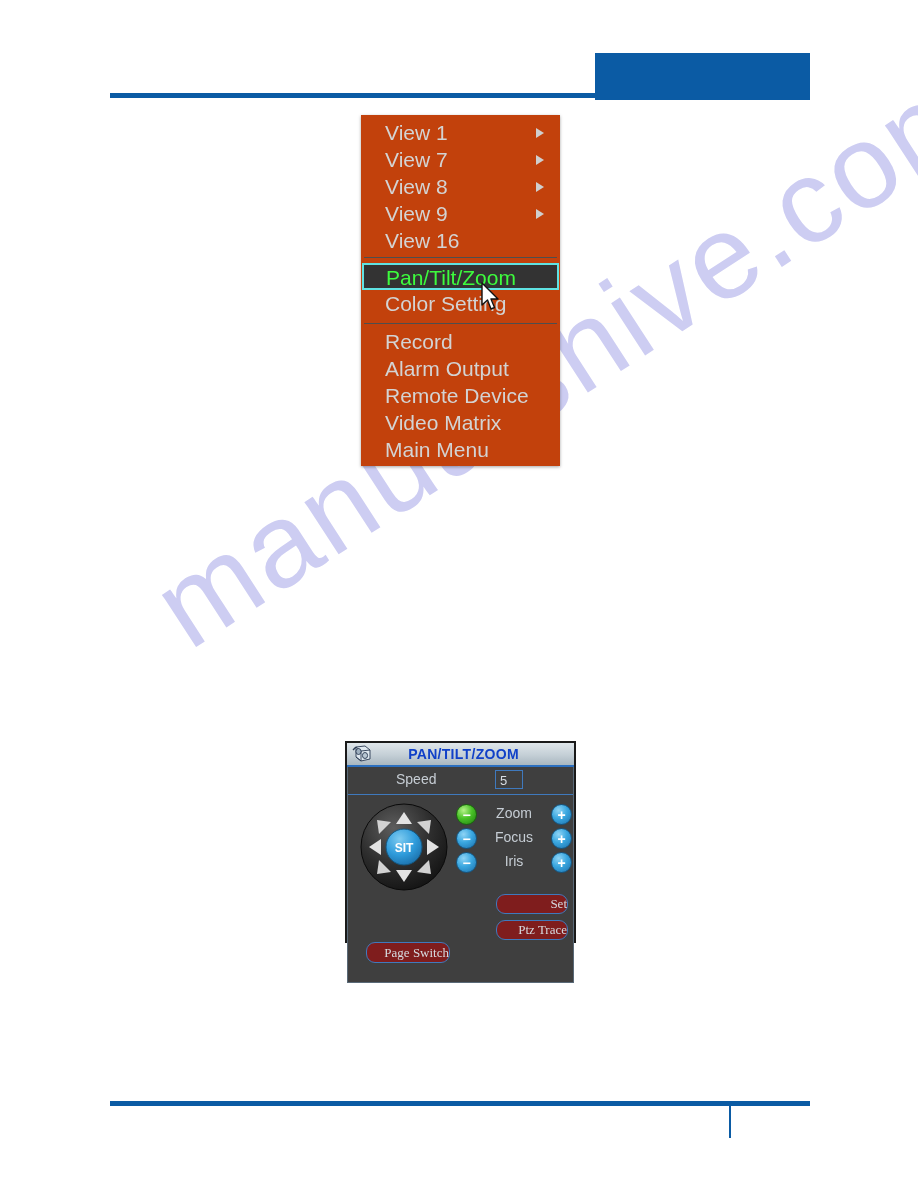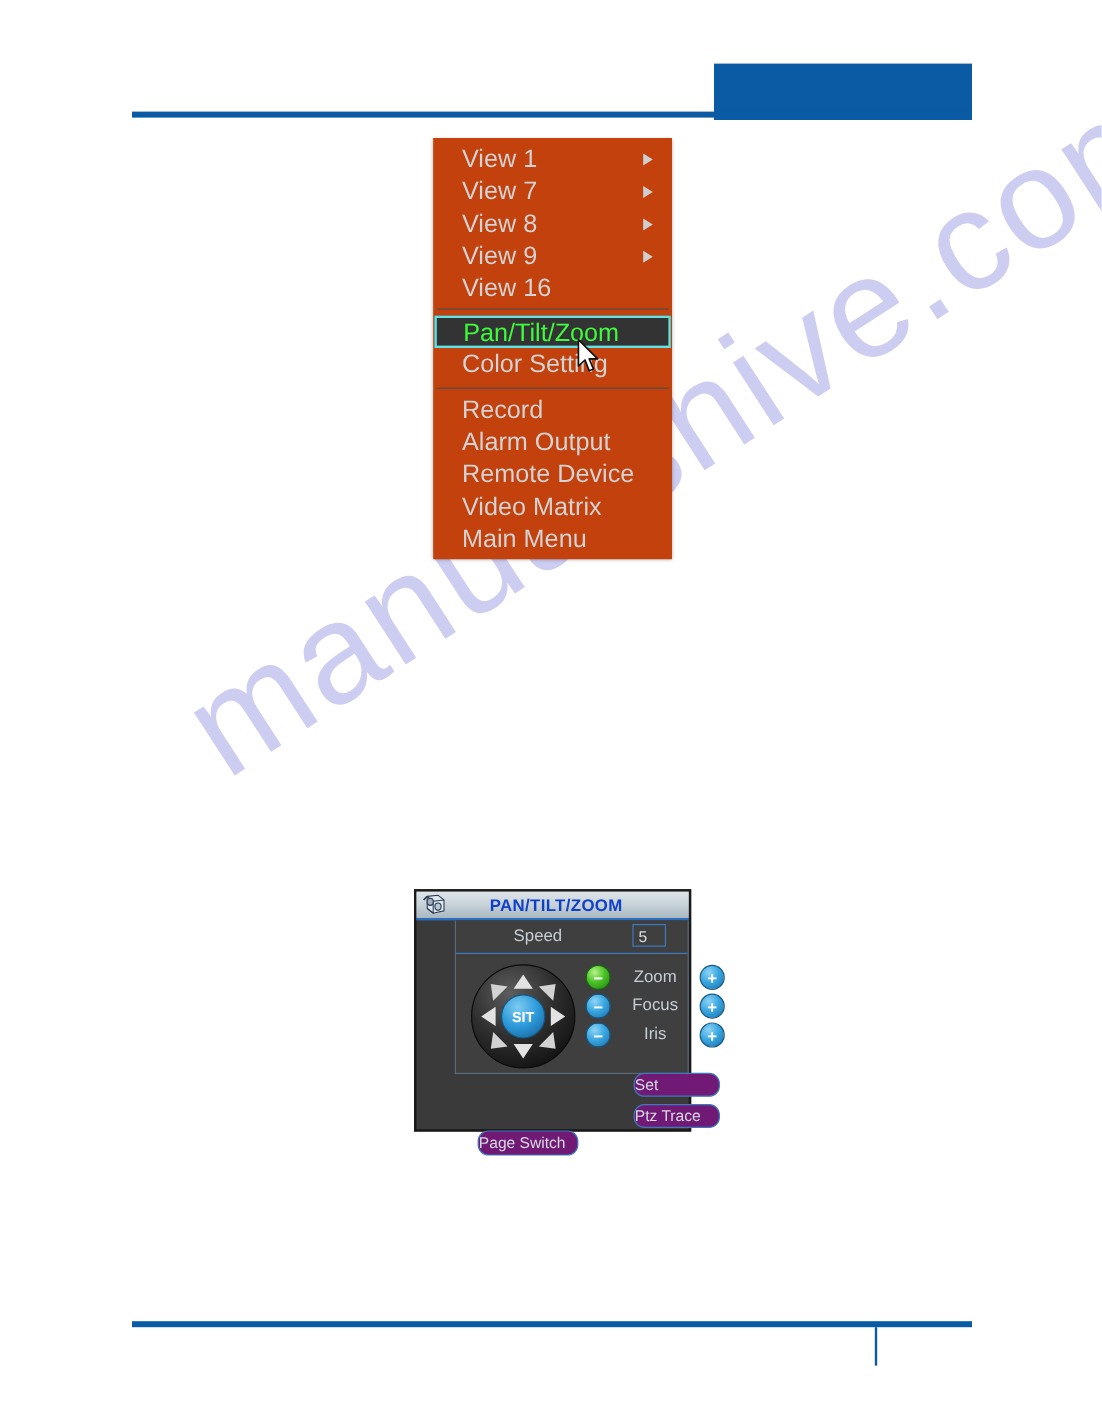--- a/index.html
+++ b/index.html
@@ -169,26 +169,25 @@
     color: #1040c8;
     font-size: 14px;
     font-weight: bold;
     letter-spacing: 0.3px;
     font-family: "Liberation Sans", sans-serif;
     padding-right: 22px;
   }
 
   .ptz-body {
     position: relative;
-    height: 128px;
+    height: 216px;
     background: #3f3f3f;
     border: 1px solid #5a6a78;
     border-top: none;
     box-sizing: border-box;
-    margin-left: 32px;
   }
 
   .speed-row {
     position: relative;
     height: 27px;
     border-bottom: 1px solid #3f79bd;
   }
   .speed-label {
     position: absolute;
     left: 48px;
@@ -265,25 +264,25 @@
     font-size: 14px;
     font-weight: bold;
     line-height: 1;
     font-family: "Liberation Sans", sans-serif;
   }
 
   .pbtn {
     position: absolute;
     border: 1px solid #3f79bd;
     border-radius: 9px;
-    background: #701a75;
+    background: #7f1d1d;
     color: #d6dbe0;
     font-size: 13px;
-    text-align: left;
-    font-family: Liberation Sans, sans-serif;
+    text-align: right;
+    font-family: Liberation Serif, serif;
     box-sizing: border-box;
   }
   #btn-set      { left: 148px; top: 127px; width: 72px; height: 20px; line-height: 18px; }
   #btn-ptztrace { left: 148px; top: 153px; width: 72px; height: 20px; line-height: 18px; }
   #btn-pageswitch { left: 18px; top: 175px; width: 84px; height: 21px; line-height: 19px; }
 
   
   .ptz-body .pbtn { position: absolute; }
 </style>
 </head>

